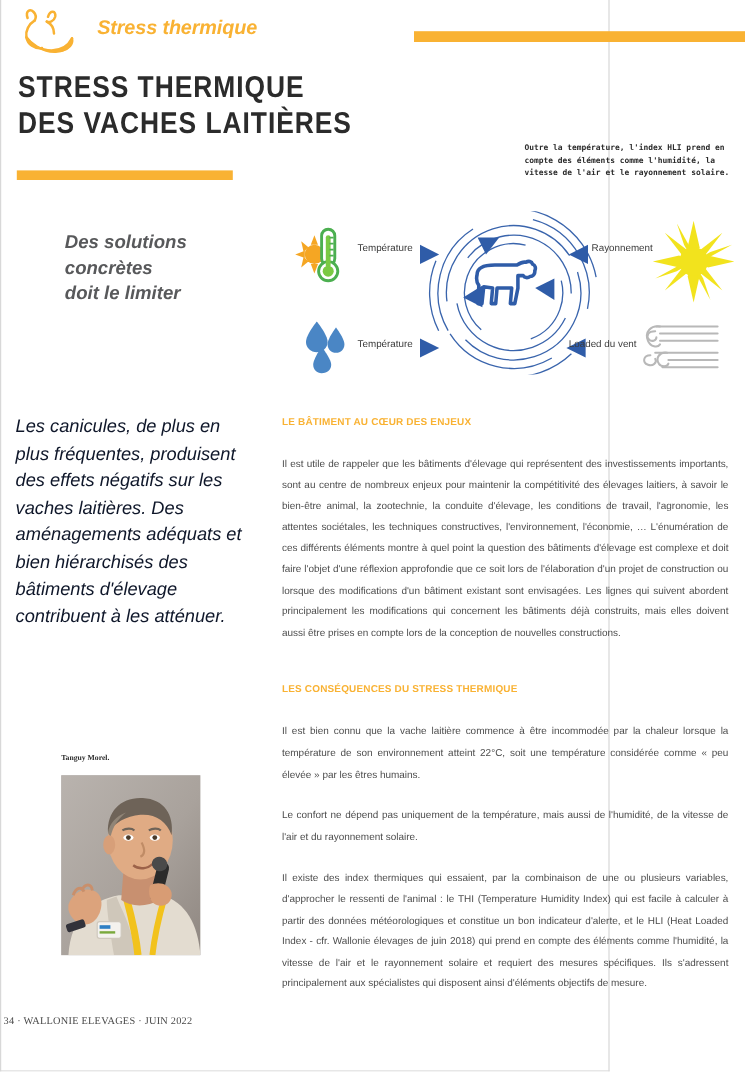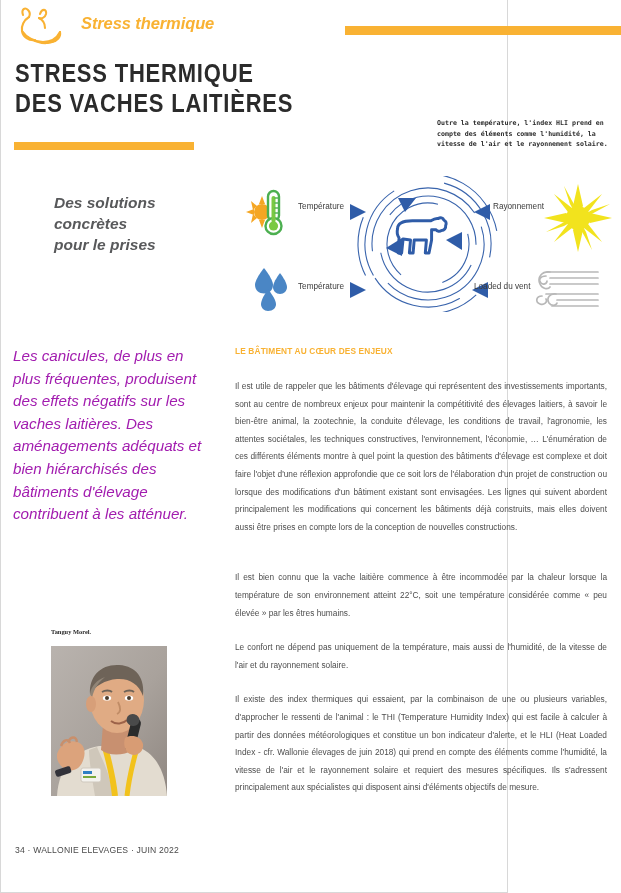--- a/index.html
+++ b/index.html
@@ -106,21 +106,21 @@
 
   
   #lede {
     position: absolute;
     left: 12px;
     top: 345px;
     width: 196px;
     font-size: 15.2px;
     line-height: 22.6px;
     font-style: italic;
-    color: #a21caf;
+    color: #0f172a;
   }
 
   
   #photo-caption {
     position: absolute;
     left: 50px;
     top: 628px;
     width: 130px;
     font-family: Liberation Serif, serif;
     font-size: 6.4px;
@@ -135,25 +135,26 @@
     width: 116px;
     height: 150px;
     overflow: hidden;
     background: #b3aeab;
   }
   #photo svg { display: block; width: 116px; height: 150px; }
 
   
   #footer {
     position: absolute;
-    left: 14px;
+    left: 2px;
     top: 845px;
     font-size: 8.6px;
     color: #4a4a4a;
     letter-spacing: 0.2px;
+    font-family: Liberation Serif, serif;
   }
 
   
   #diagram {
     position: absolute;
     left: 243px;
     top: 176px;
     width: 368px;
     height: 136px;
   }
@@ -226,21 +227,21 @@
     <span class="tline">DES VACHES LAITIÈRES</span>
   </h1>
 
   <div id="title-rule"></div>
 
   <div id="hli-caption">Outre la température, l'index HLI prend en compte des éléments comme l'humidité, la vitesse de l'air et le rayonnement solaire.</div>
 
   <div id="subtitle">
     <span>Des solutions</span>
     <span>concrètes</span>
-    <span>pour le prises</span>
+    <span>doit le limiter</span>
   </div>
 
   <div id="lede">Les canicules, de plus en plus fréquentes, produisent des effets négatifs sur les vaches laitières. Des aménagements adéquats et bien hiérarchisés des bâtiments d'élevage contribuent à les atténuer.</div>
 
   <div id="photo-caption">Tanguy Morel.</div>
 
   <div id="photo">
     <svg viewBox="0 0 116 150" xmlns="http://www.w3.org/2000/svg">
       <defs>
         <linearGradient id="bgGrad" x1="0" y1="0" x2="1" y2="1">
@@ -394,18 +395,19 @@
   <div class="diag-label" id="lbl-rayonnement">Rayonnement</div>
   <div class="diag-label" id="lbl-vitesse">Loaded du vent</div>
 
   <div id="article">
 
     <div class="sec-head">LE BÂTIMENT AU CŒUR DES ENJEUX</div>
     <p class="para">Il est utile de rappeler que les bâtiments d'élevage qui représentent des investissements importants, sont au centre de nombreux enjeux pour maintenir la compétitivité des élevages laitiers, à savoir le bien-être animal, la zootechnie, la conduite d'élevage, les conditions de travail, l'agronomie, les attentes sociétales, les techniques constructives, l'environnement, l'économie, … L'énumération de ces différents éléments montre à quel point la question des bâtiments d'élevage est complexe et doit faire l'objet d'une réflexion approfondie que ce soit lors de l'élaboration d'un projet de construction ou lorsque des modifications d'un bâtiment existant sont envisagées. Les lignes qui suivent abordent principalement les modifications qui concernent les bâtiments déjà construits, mais elles doivent aussi être prises en compte lors de la conception de nouvelles constructions.</p>
 
     <div class="block-gap"></div>
 
+    <div class="sec-head second">LES CONSÉQUENCES DU STRESS THERMIQUE</div>
     <p class="para">Il est bien connu que la vache laitière commence à être incommodée par la chaleur lorsque la température de son environnement atteint 22°C, soit une température considérée comme « peu élevée » par les êtres humains.</p>
     <p class="para">Le confort ne dépend pas uniquement de la température, mais aussi de l'humidité, de la vitesse de l'air et du rayonnement solaire.</p>
     <p class="para last">Il existe des index thermiques qui essaient, par la combinaison de une ou plusieurs variables, d'approcher le ressenti de l'animal : le THI (Temperature Humidity Index) qui est facile à calculer à partir des données météorologiques et constitue un bon indicateur d'alerte, et le HLI (Heat Loaded Index - cfr. Wallonie élevages de juin 2018) qui prend en compte des éléments comme l'humidité, la vitesse de l'air et le rayonnement solaire et requiert des mesures spécifiques. Ils s'adressent principalement aux spécialistes qui disposent ainsi d'éléments objectifs de mesure.</p>
   </div>
 
 </div>
 
 </body></html>

